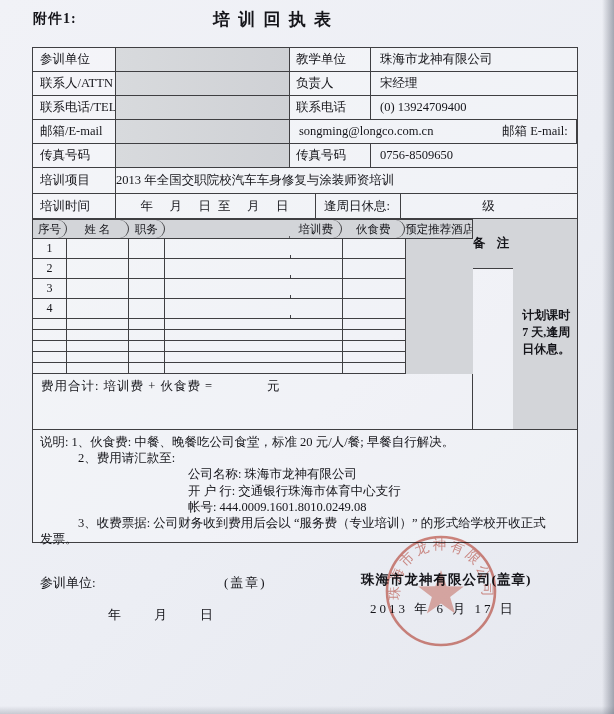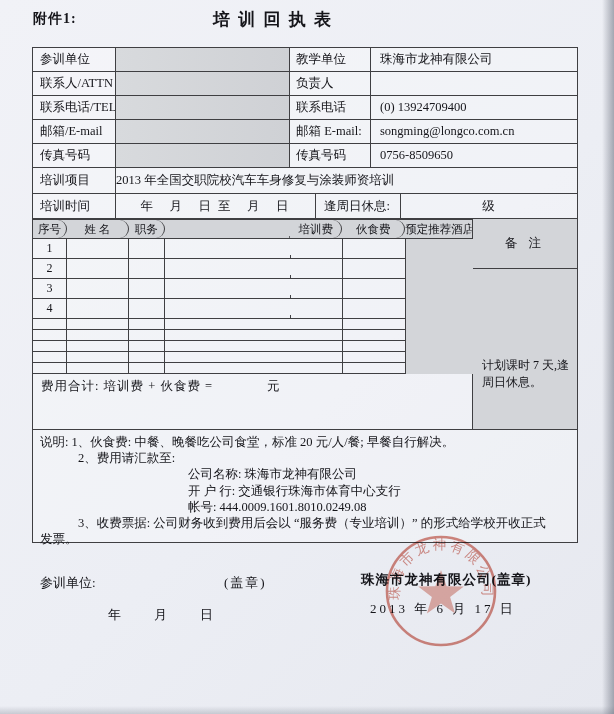--- a/index.html
+++ b/index.html
@@ -80,21 +80,21 @@
   .prow{display:flex;border-bottom:1px solid var(--ln);}
   .prow.tall{height:20px;}
   .prow.short{height:11px;}
   .prow .c{border-right:1px solid var(--ln);}
   .prow .c.w-no{text-align:center;line-height:19px;font-size:12px;font-family:"Liberation Serif",serif;}
   .hotel-merged{
     position:absolute;left:373px;top:0;width:67px;height:135px;
     background:var(--shade);
   }
   .trow{height:26px;line-height:25px;padding-left:8px;letter-spacing:1px;white-space:nowrap;overflow:hidden;}
-  .remark-col{width:106px;display:flex;flex-direction:column;}
+  .remark-col{width:106px;display:flex;font-weight:bold;}
   .remark-hd{height:50px;border-bottom:1px solid var(--ln);background:var(--shade);text-align:center;line-height:48px;letter-spacing:4px;}
   .remark-body{flex:1;background:var(--shade);font-size:12px;padding:88px 5px 0 9px;line-height:17px;white-space:normal;}
   
   .notes{height:114px;padding:4px 6px 0 7px;font-size:12.5px;}
   .nl{line-height:16.2px;white-space:nowrap;overflow:hidden;}
   .ind1{padding-left:38px;}
   .ind2{padding-left:148px;}
   
   .ftxt{position:absolute;font-size:13px;white-space:nowrap;}
   .f-left-label{left:40px;top:574px;}
@@ -118,32 +118,33 @@
     <div class="row rA">
       <div class="c l1">参训单位</div>
       <div class="c v1"></div>
       <div class="c l2">教学单位</div>
       <div class="c v2">珠海市龙神有限公司</div>
     </div>
     <div class="row rA">
       <div class="c l1">联系人/ATTN</div>
       <div class="c v1"></div>
       <div class="c l2">负责人</div>
+      <div class="c v2">宋经理</div>
     </div>
     <div class="row rA">
       <div class="c l1">联系电话/TEL</div>
       <div class="c v1"></div>
       <div class="c l2">联系电话</div>
       <div class="c v2">(0) 13924709400</div>
     </div>
     <div class="row rA">
       <div class="c l1">邮箱/E-mail</div>
       <div class="c v1"></div>
+      <div class="c v2">songming@longco.com.cn</div>
       <div class="c l2">邮箱 E-mail:</div>
-      <div class="c v2">songming@longco.com.cn</div>
     </div>
     <div class="row rA">
       <div class="c l1">传真号码</div>
       <div class="c v1"></div>
       <div class="c l2">传真号码</div>
       <div class="c v2">0756-8509650</div>
     </div>
 
     <div class="row proj">
       <div class="c l1">培训项目</div>

